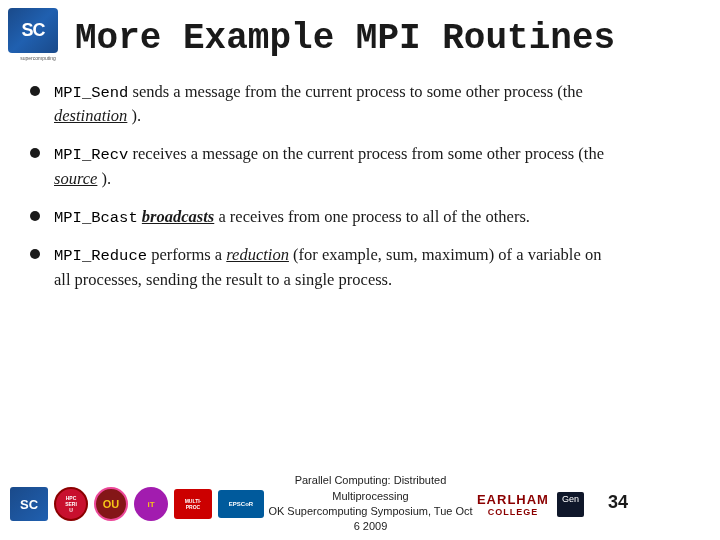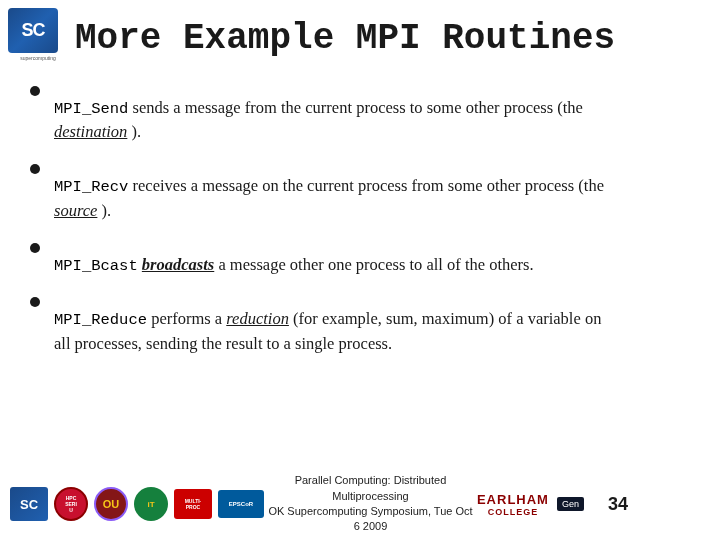--- a/index.html
+++ b/index.html
@@ -93,21 +93,20 @@
       height: 10px;
       background: #1a1a1a;
       border-radius: 50%;
       margin-right: 14px;
       margin-top: 6px;
       flex-shrink: 0;
     }
 
     .bullet-text {
       flex: 1;
-      margin-top: 16px;
     }
 
     code, .mono {
       font-family: 'Courier New', Courier, monospace;
       font-size: 15.5px;
       color: #000;
     }
 
     .underline-italic {
       text-decoration: underline;
@@ -172,25 +171,25 @@
       background: #c8102e;
       color: white;
       border: 2px solid #8b0000;
     }
 
     .badge-ou {
       background: #841617;
       color: #f5c518;
       font-size: 11px;
       font-weight: bold;
-      border: 2px solid #8b5cf6;
+      border: 2px solid #ec4899;
     }
 
     .badge-it {
-      background: #15803d;
+      background: #a21caf;
       color: #f5c518;
       font-size: 8px;
       font-weight: bold;
     }
 
     .badge-bu {
       background: #cc0000;
       color: white;
       font-size: 5px;
       padding: 2px;
@@ -209,21 +208,20 @@
       flex: 2;
       text-align: center;
       font-size: 11px;
       color: #222;
       font-family: Arial, sans-serif;
       line-height: 1.4;
     }
 
     .footer-right {
       display: flex;
-      align-items: center;
       gap: 8px;
     }
 
     .earlham-text {
       font-size: 13px;
       font-weight: bold;
       color: #8b0000;
       font-family: Arial, sans-serif;
       letter-spacing: 1px;
     }
@@ -279,21 +277,21 @@
           <span>).</span>
         </div>
       </li>
 
       <li class="bullet-item">
         <div class="bullet-dot"></div>
         <div class="bullet-text">
           <span class="mono">MPI_Bcast</span>
           <span> </span>
           <span class="bold-underline-italic">broadcasts</span>
-          <span> a message other one process to all of the others.</span>
+          <span> a receives from one process to all of the others.</span>
         </div>
       </li>
 
       <li class="bullet-item">
         <div class="bullet-dot"></div>
         <div class="bullet-text">
           <span class="mono">MPI_Reduce</span>
           <span> performs a </span>
           <span class="underline-italic">reduction</span>
           <span> (for example, sum, maximum) of a variable on all processes, sending the result to a single process.</span>

